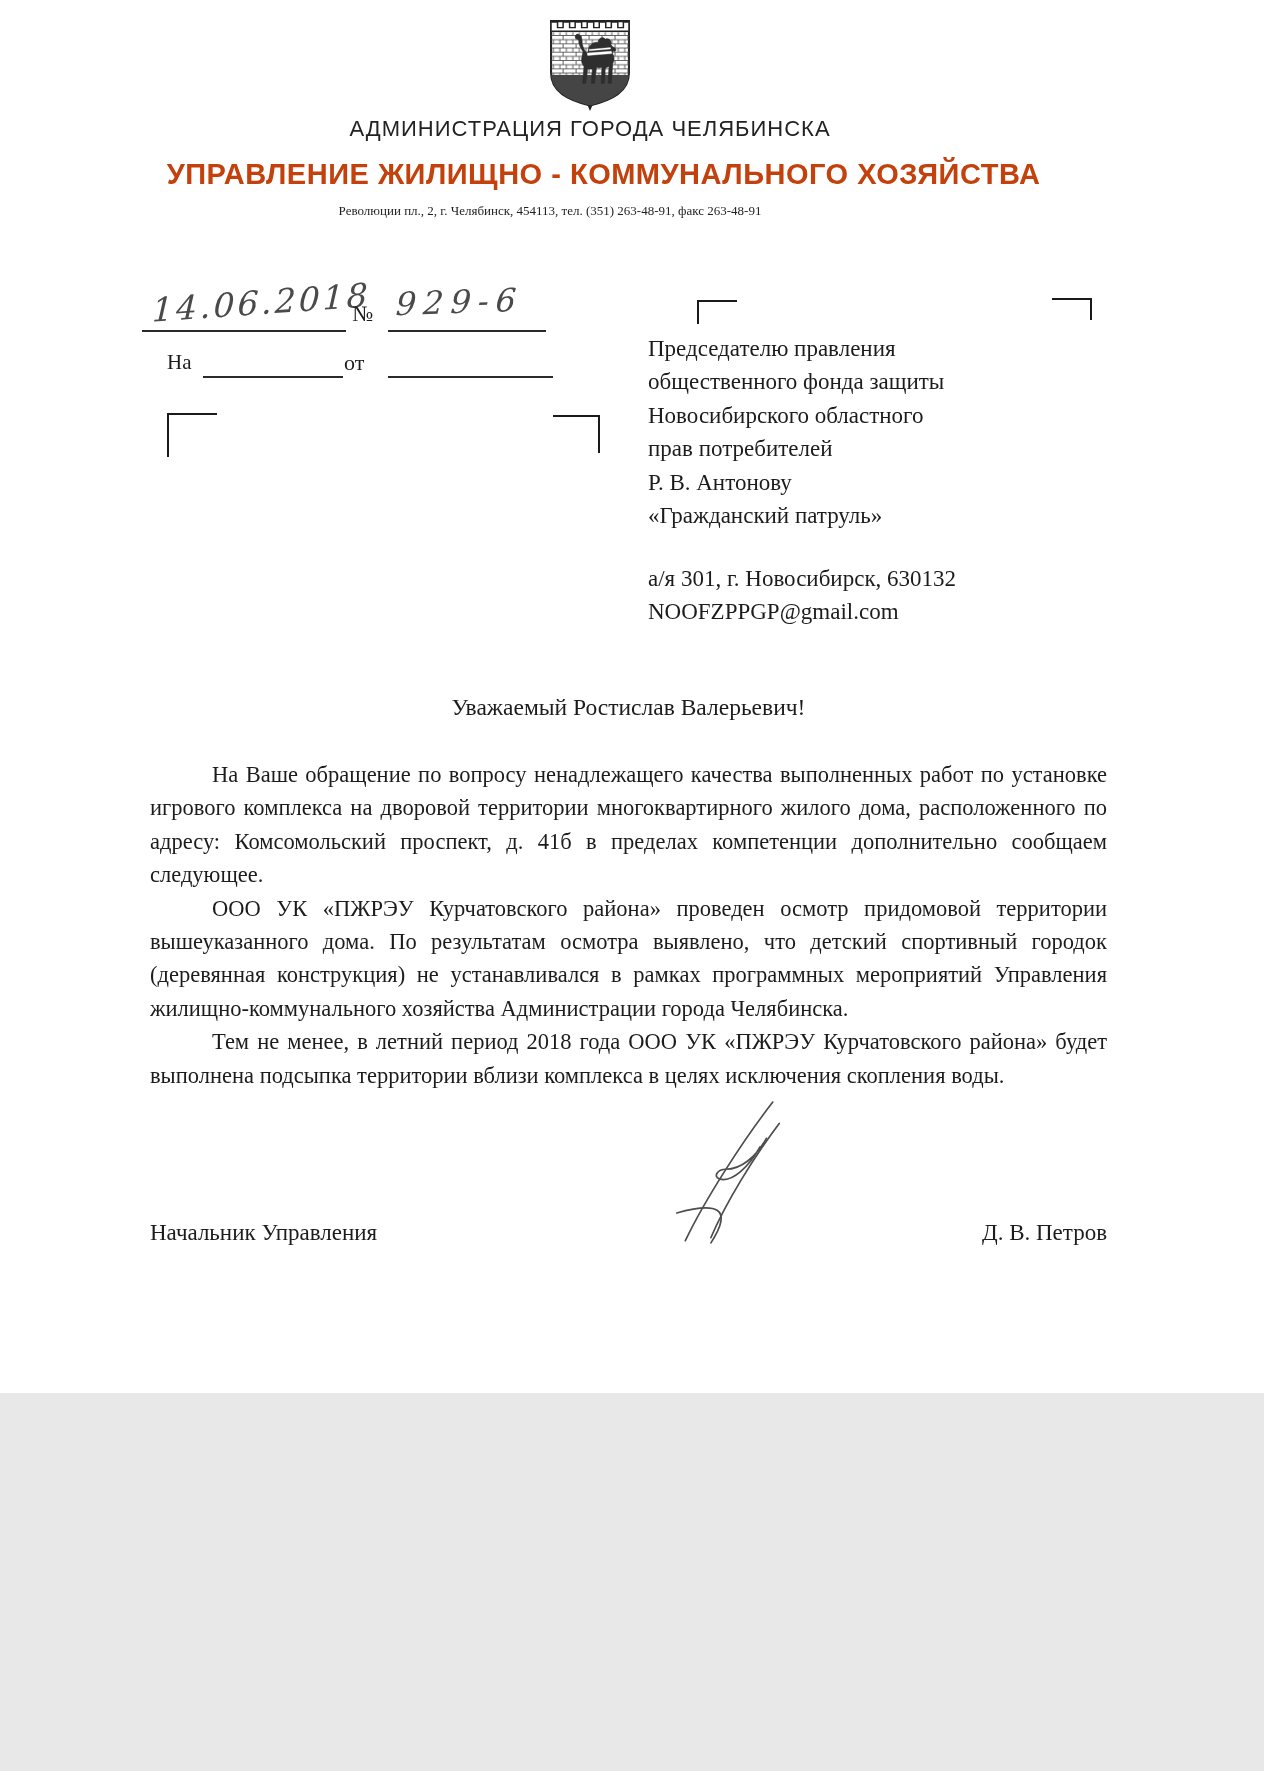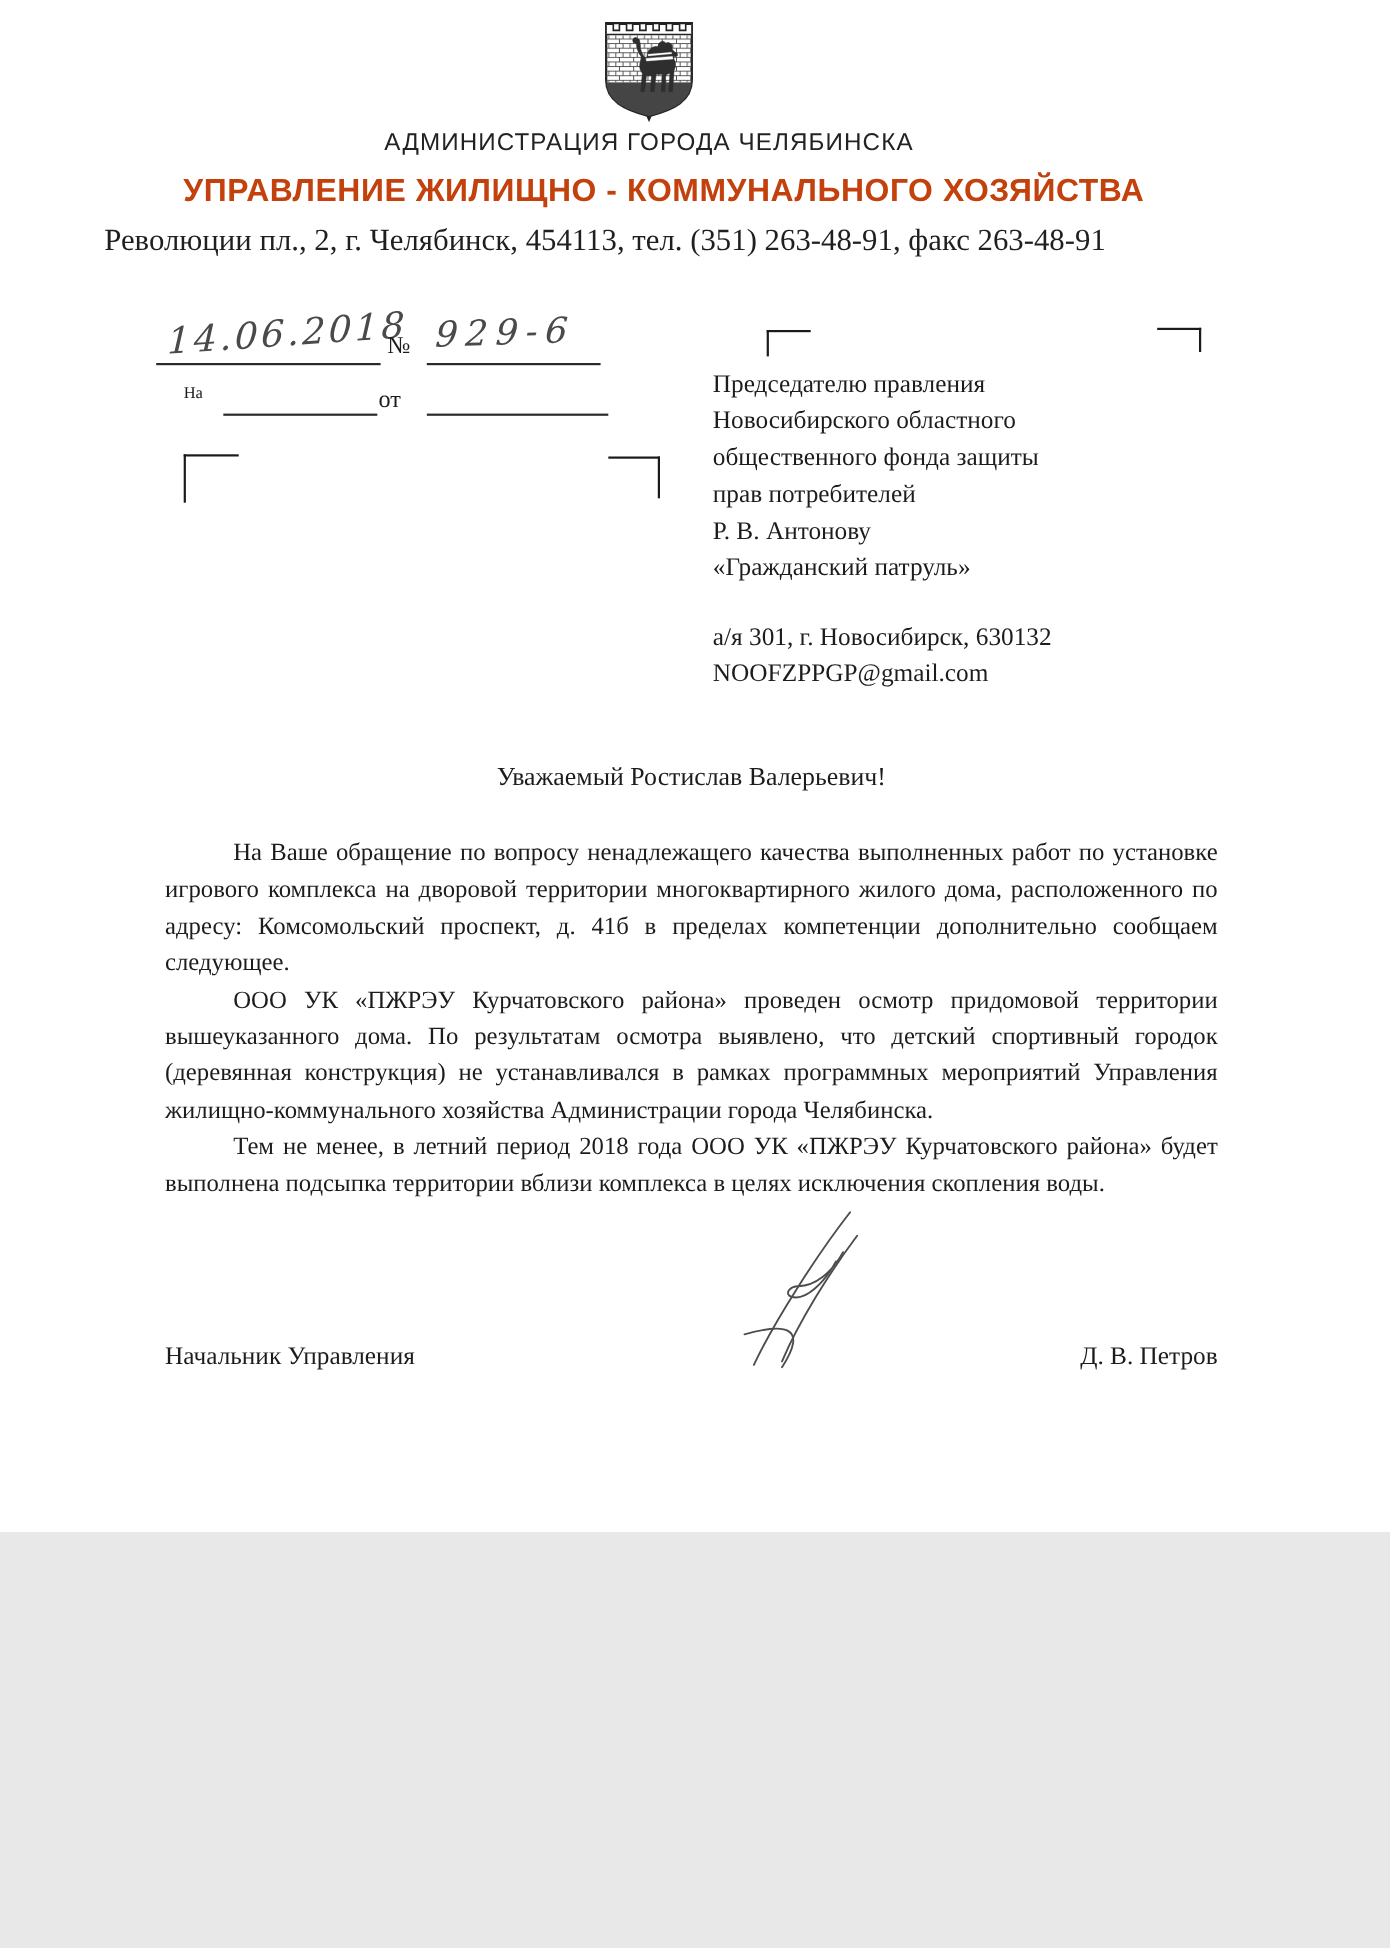--- a/index.html
+++ b/index.html
@@ -20,33 +20,33 @@
     font-family:"Liberation Sans", sans-serif;
     font-size:22px;letter-spacing:1px;color:#222;
   }
   .org-dept{
     left:6px;top:158px;width:1195px;text-align:center;
     font-family:"Liberation Sans", sans-serif;
     font-weight:bold;font-size:29px;letter-spacing:0.5px;color:#c2410c;
   }
   .org-contacts{
     left:0;top:203px;width:1100px;text-align:center;
-    font-size:28px;color:#1f1f1f;
+    font-size:13px;color:#1f1f1f;
   }
   
   .hand{
     font-family:"DejaVu Serif", serif;
     font-style:italic;color:#4a4a4a;
   }
   .hand-date{left:152px;top:283px;font-size:33px;letter-spacing:3px;transform:rotate(-4deg) skewX(-6deg);}
   .u-date{left:142px;top:330px;width:204px;border-bottom:2px solid #2a2a2a;height:0;}
   .no-sign{left:352px;top:301px;font-size:22px;}
   .hand-no{left:396px;top:283px;font-size:32px;letter-spacing:7px;transform:rotate(-2deg) skewX(-6deg);}
   .u-no{left:388px;top:330px;width:158px;border-bottom:2px solid #2a2a2a;height:0;}
-  .na-label{left:167px;top:350px;font-size:15px;}
+  .na-label{left:167px;top:350px;font-size:21px;}
   .u-na{left:203px;top:376px;width:140px;border-bottom:2px solid #2a2a2a;height:0;}
   .ot-label{left:344px;top:350px;font-size:22px;}
   .u-ot{left:388px;top:376px;width:165px;border-bottom:2px solid #2a2a2a;height:0;}
   
   .cm{border-color:#1a1a1a;border-style:solid;border-width:0;}
   .cm-tl{border-top-width:2.5px;border-left-width:2.5px;}
   .cm-tr{border-top-width:2.5px;border-right-width:2.5px;}
   .cm-a{left:167px;top:413px;width:48px;height:42px;}
   .cm-b{left:553px;top:415px;width:45px;height:36px;}
   .cm-c{left:697px;top:300px;width:38px;height:22px;}
@@ -132,22 +132,22 @@
   <div class="abs ot-label">от</div>
   <div class="abs u-ot"></div>
 
   <div class="abs cm cm-tl cm-a"></div>
   <div class="abs cm cm-tr cm-b"></div>
   <div class="abs cm cm-tl cm-c"></div>
   <div class="abs cm cm-tr cm-d"></div>
 
   <div class="abs recipient">
     <div>Председателю правления</div>
+    <div>общественного фонда защиты</div>
     <div>Новосибирского областного</div>
-    <div>общественного фонда защиты</div>
     <div>прав потребителей</div>
     <div>Р. В. Антонову</div>
     <div>«Гражданский патруль»</div>
   </div>
   <div class="abs recipient-addr">а/я 301, г. Новосибирск, 630132</div>
   <div class="abs recipient-email">NOOFZPPGP@gmail.com</div>
 
   <div class="abs salutation">Уважаемый Ростислав Валерьевич!</div>
   <div class="abs body-text">
     <p>На Ваше обращение по вопросу ненадлежащего качества выполненных работ по установке игрового комплекса на дворовой территории многоквартирного жилого дома, расположенного по адресу: Комсомольский проспект, д. 41б в пределах компетенции дополнительно сообщаем следующее.</p>

